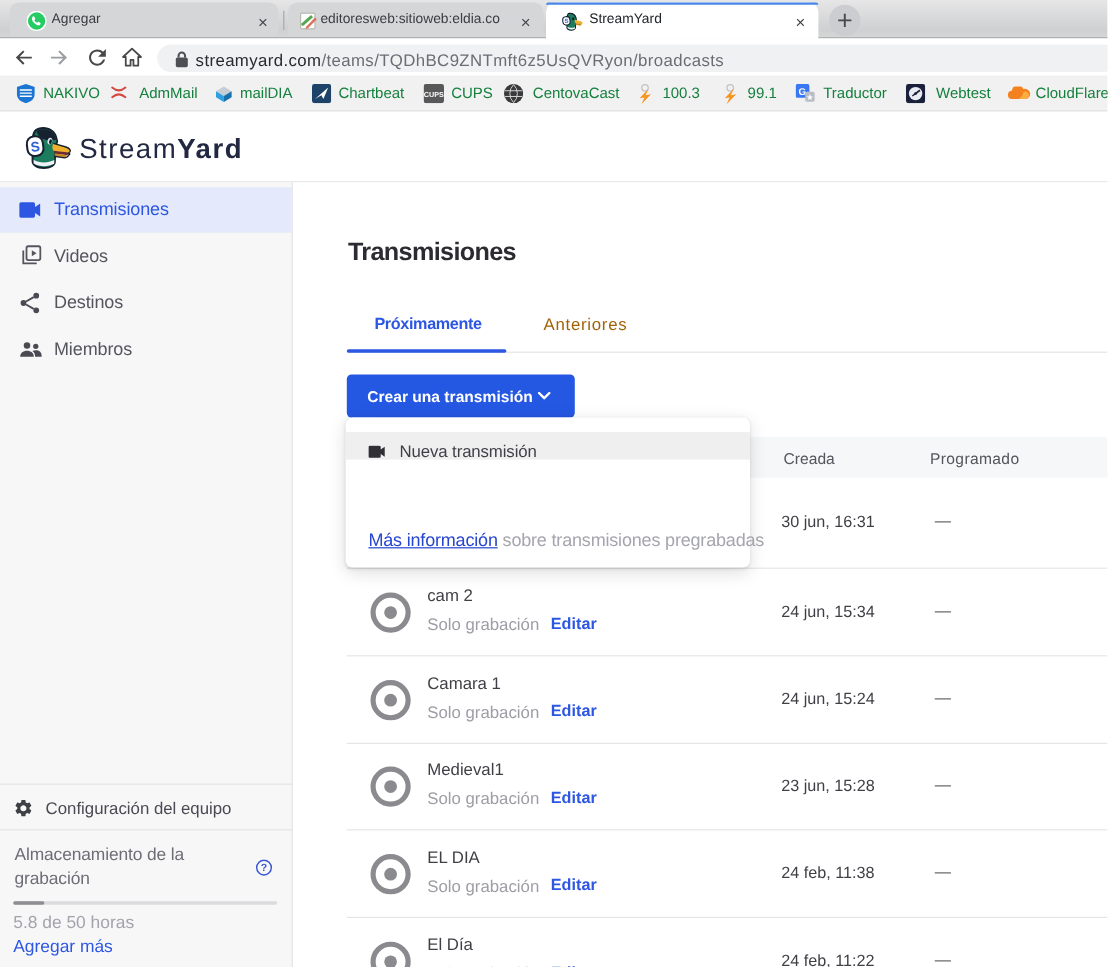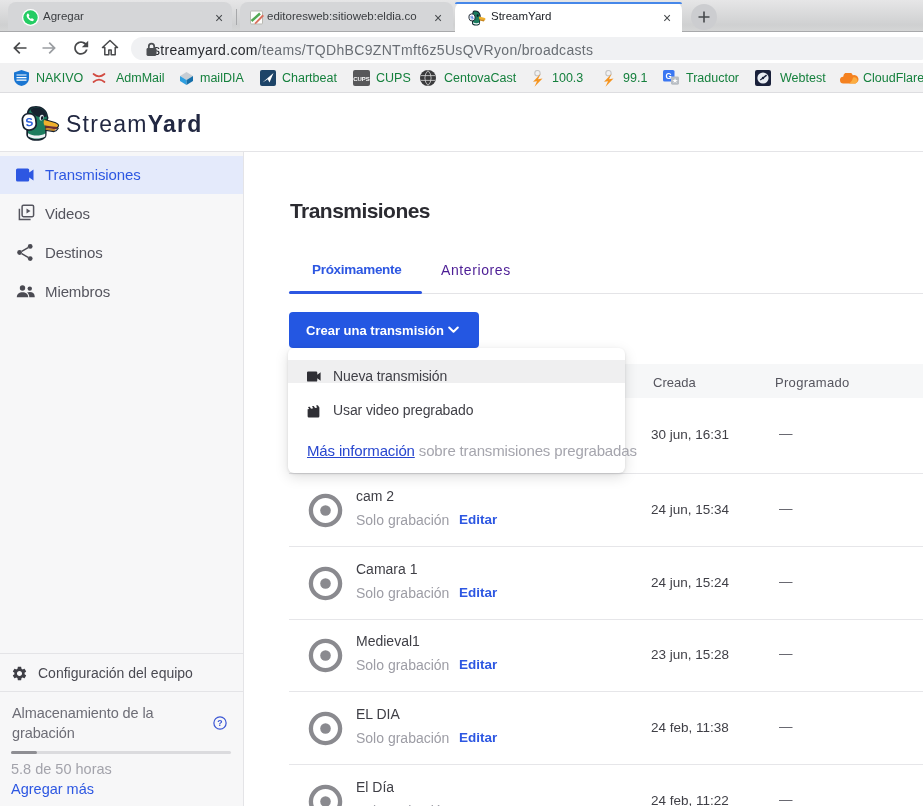--- a/index.html
+++ b/index.html
@@ -14,21 +14,21 @@
   .tab { position:absolute; top:2px; height:30px; background:#d5d6d8; border-radius:8px 8px 0 0; }
   .tab .ttl { position:absolute; top:8px; font-size:11.5px; color:#3a3d40; white-space:nowrap; overflow:hidden; }
   .tab .tclose { position:absolute; top:8px; width:16px; height:16px; color:#46494c; font-size:14px; line-height:16px; text-align:center; }
   #tab-active { background:#fff; }
   #tab-active .blue-top { position:absolute; top:0; left:0; right:0; height:2px; background:#4687e9; border-radius:8px 8px 0 0; }
   .tabsep { position:absolute; top:9px; width:1px; height:16px; background:#a7a8aa; }
   #newtab { position:absolute; left:691px; top:4px; width:26px; height:26px; border-radius:50%; background:#cccdd0; }
 
   #toolbar { left:0; top:32px; width:923px; height:31px; background:#fff; }
   #omnibox { position:absolute; left:131px; top:4.5px; width:800px; height:23.5px; border-radius:12px; background:#f0f1f3; }
-  #urltext { position:absolute; left:153px; top:10px; font-size:14px; color:#27292e; white-space:nowrap; letter-spacing:.32px; }
+  #urltext { position:absolute; left:163px; top:10px; font-size:14px; color:#27292e; white-space:nowrap; letter-spacing:.32px; }
   #urltext .gray { color:#696e74; }
 
   #bookmarks { left:0; top:63px; width:923px; height:30px; background:#f1f1f2; border-bottom:1px solid #dddde0; }
   .bm { position:absolute; top:0; height:29px; }
   .bm .bicon { position:absolute; top:7px; left:0; }
   .bm .blabel { position:absolute; top:8px; font-size:12.5px; color:#15803d; white-space:nowrap; }
 
   
   #appheader { left:0; top:93px; width:923px; height:59px; background:#fff; border-bottom:1px solid #e4e4e7; }
   #wordmark { position:absolute; left:66px; top:18px; font-size:23px; color:#222842; letter-spacing:1.25px; }
@@ -300,21 +300,21 @@
     </svg>
     <div class="abs" style="left:11px; top:60px; width:220px; height:3px; border-radius:2px; background:#dbdbde;"></div>
     <div class="abs" style="left:11px; top:60px; width:26px; height:3px; border-radius:2px; background:#8e8e93;"></div>
     <div class="abs" style="left:11px; top:70px; font-size:14.5px; color:#a3a3ab;">5.8 de 50 horas</div>
     <div class="abs" style="left:11px; top:90px; font-size:14.5px; color:#2d57e2;">Agregar más</div>
   </div>
 
   <div id="main" class="abs">
     <div class="h1">Transmisiones</div>
     <div class="ptab" style="left:67px; color:#2d57e2; font-weight:700; font-size:13.5px; letter-spacing:-0.3px;">Próximamente</div>
-    <div class="ptab" style="left:196px; color:#4c1d95; letter-spacing:0.6px;">Anteriores</div>
+    <div class="ptab" style="left:208px; color:#a16207; letter-spacing:0.6px;">Anteriores</div>
     <div id="tabrow-line"></div>
     <div id="tab-underline"></div>
     <div id="create-btn">
         <span>Crear una transmisión</span>
       <svg class="abs" style="left:159px; top:14px;" width="11" height="8" viewBox="0 0 11 8">
           <path d="M1.2 1.5 L5.5 5.8 L9.8 1.5" fill="none" stroke="#fff" stroke-width="2" stroke-linecap="round" stroke-linejoin="round"></path>
         </svg>
     </div>
 
     <div class="thead">
@@ -388,22 +388,16 @@
       </div>
     </div>
 
   <div id="dropdown">
     <div class="ditem" style="top:12px; height:23px; background:#efeff0;">
       <svg class="dicon" width="14" height="11" viewBox="0 0 18 14" style="left:19px; top:11px;">
         <path d="M1.5 0.5 h10.2 a1.5 1.5 0 0 1 1.5 1.5 v2.6 l4.3-3 v10.8 l-4.3-3 v2.6 a1.5 1.5 0 0 1 -1.5 1.5 H1.5 A1.5 1.5 0 0 1 0 12 V2 A1.5 1.5 0 0 1 1.5 0.5 Z" fill="#2f2f35"></path>
       </svg>
       <div class="dtext" style="top:8px;">Nueva transmisión</div>
     </div>
-    <div class="ditem" style="top:42px;">
-      <svg class="dicon" width="15" height="13" viewBox="0 0 24 21" style="left:18px; top:15px;">
-        <path d="M21.5 4 L19 0.5 L16 1 L18 4.2 L14.5 4.8 L12.5 1.6 L9.5 2.1 L11.5 5.3 L8 5.9 L6 2.7 L3 3.2 L5 6.4 L2.5 6.8 V18 a2 2 0 0 0 2 2 h15 a2 2 0 0 0 2-2 V4 Z" fill="#2f2f35"></path>
-      </svg>
-      <div class="dtext" style="top:12px;">Usar video pregrabado</div>
-    </div>
     <div id="dfoot"><a>Más información</a> sobre transmisiones pregrabadas</div>
   </div>
 
 </div>
 
 </body></html>

